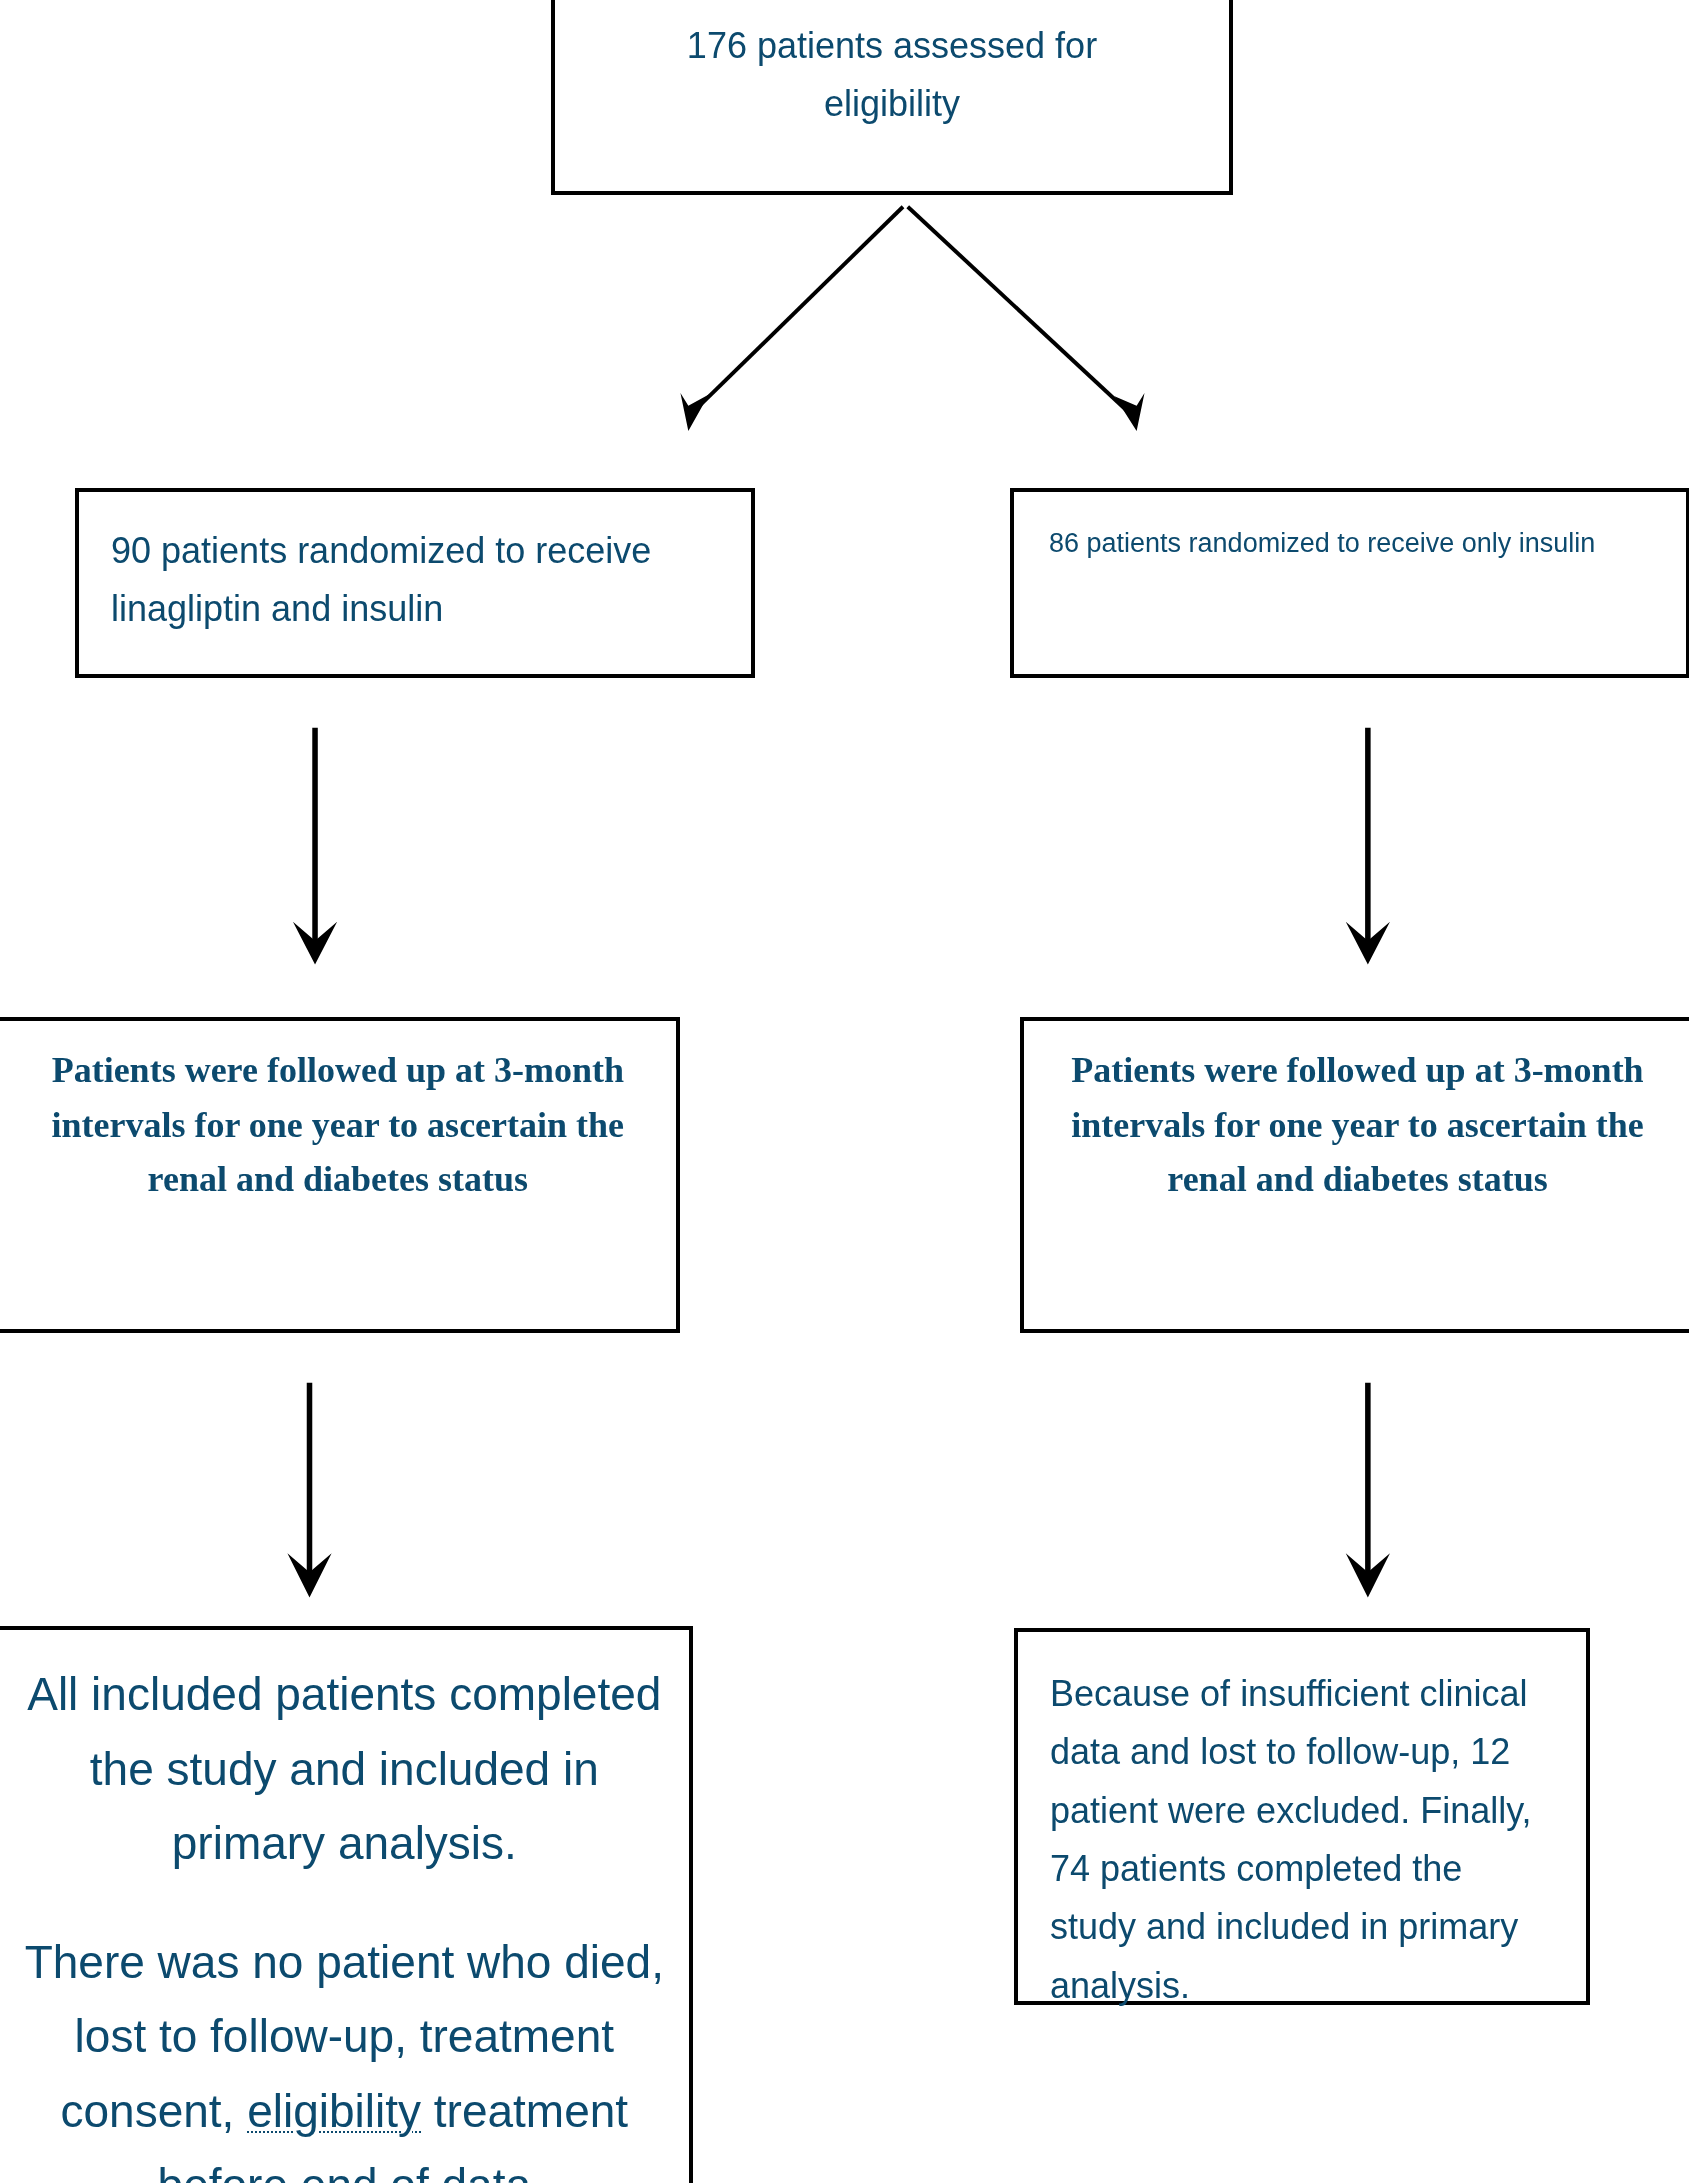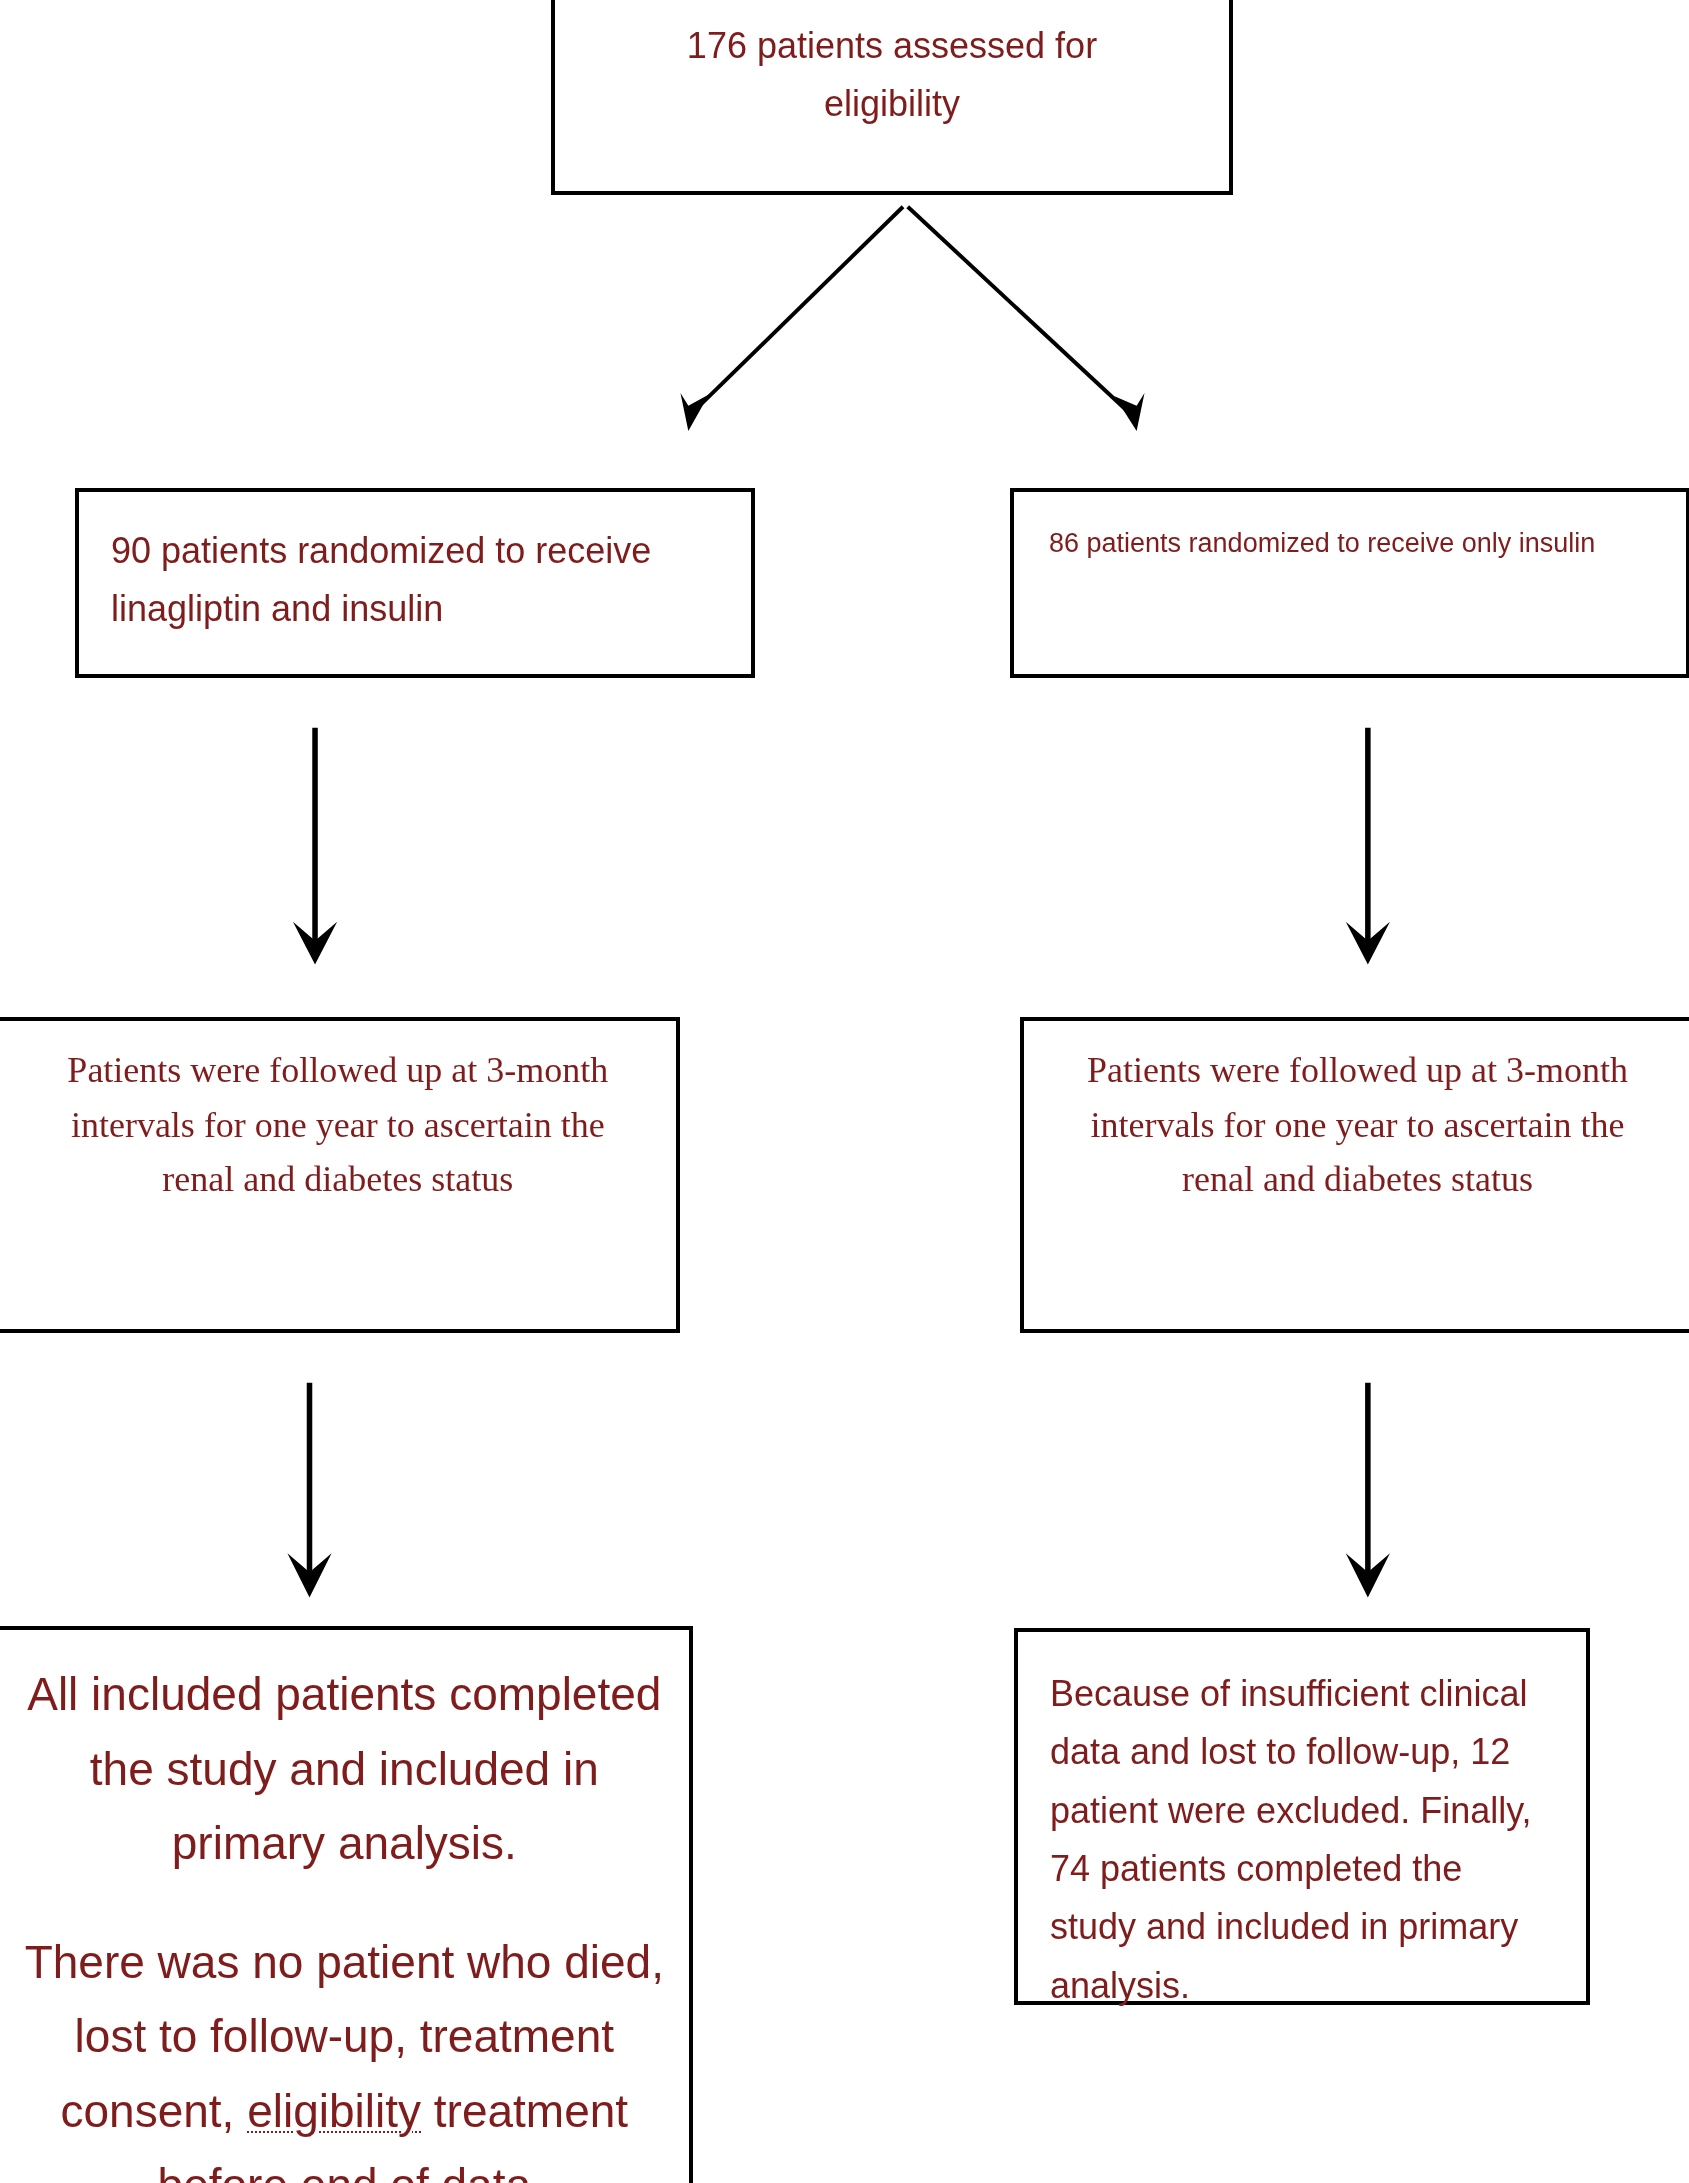--- a/index.html
+++ b/index.html
@@ -19,27 +19,27 @@
     position: absolute;
     box-sizing: border-box;
     border: 4.7px solid #000000;
     background: #ffffff;
     display: flex;
     flex-direction: column;
     justify-content: flex-start;
   }
   .node-text {
     font-family: "Liberation Sans", sans-serif;
-    color: #7f1d1d;
+    color: #0c4a6e;
     line-height: 1.62;
     white-space: pre-wrap;
   }
   .serif .node-text {
     font-family: "Liberation Serif", serif;
-    font-weight: 400;
+    font-weight: 700;
     line-height: 1.52;
   }
 
   
   #node-eligibility {
     left: 551px; top: -4.7px; width: 682px; height: 200px;
     padding: 17.4px 27px 0 27px;
     align-items: center;
   }
   #node-eligibility .node-text {

